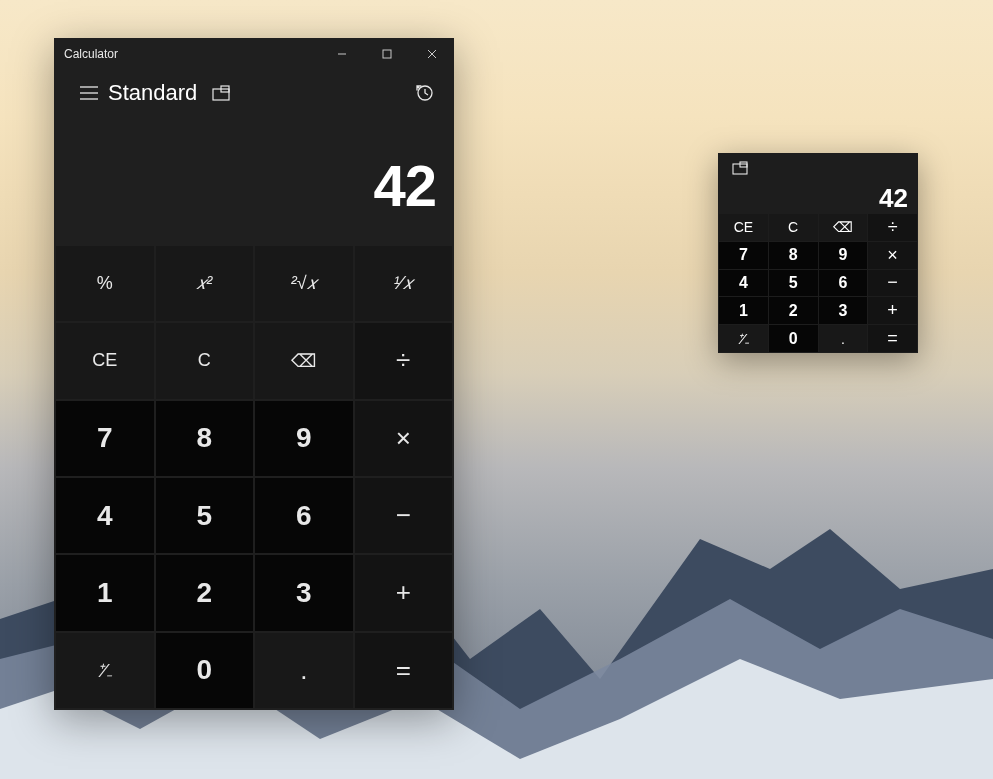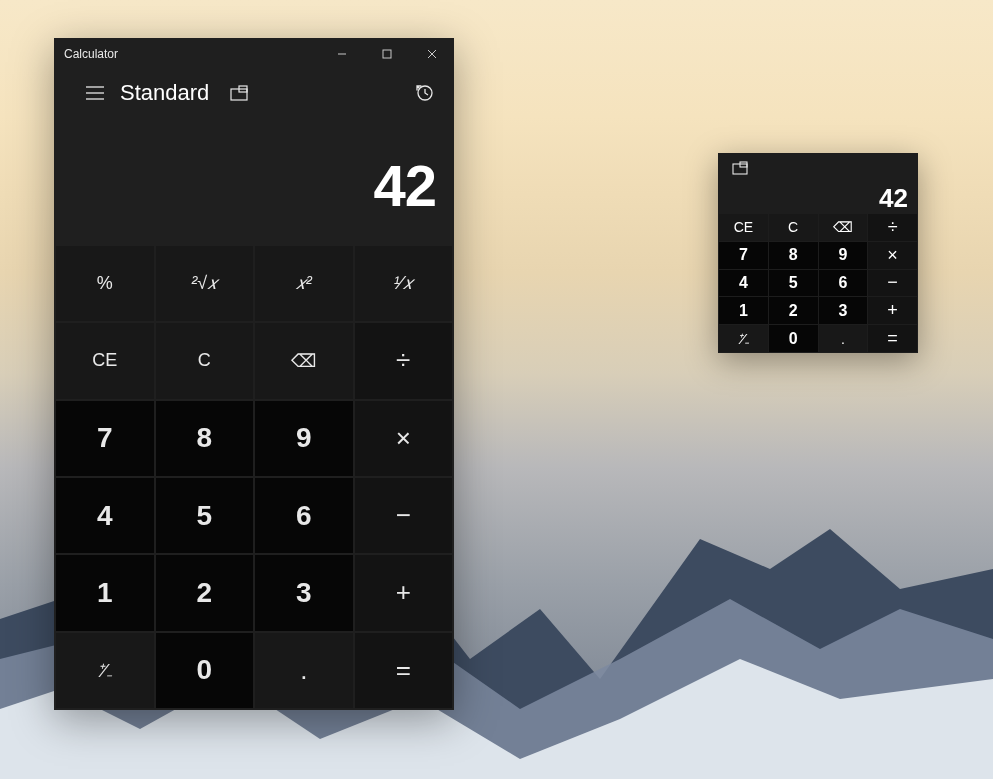--- a/index.html
+++ b/index.html
@@ -31,22 +31,22 @@
       padding-left: 10px; font-size: 12px; color: #e8e8e8; justify-content: space-between;
     }
     .titlebar .spacer { flex: 1; }
     .winbtn {
       width: 45px; height: 30px; display: flex; align-items: center;
       justify-content: center; cursor: pointer;
     }
     .winbtn svg { stroke: #c8c8c8; stroke-width: 1; fill: none; }
 
     .header {
-      height: 46px; display: flex; align-items: center; padding: 0 14px 0 30px;
-      gap: 14px;
+      height: 46px; display: flex; align-items: center; padding: 0 14px 0 24px;
+      gap: 8px;
     }
     .hamburger { width: 22px; height: 22px; display:flex; align-items:center; justify-content:center; cursor:pointer; }
     .hamburger svg { stroke: #e8e8e8; stroke-width: 1.3; }
     .mode { font-size: 22px; font-weight: 400; color: #fff; }
     .pipbtn, .histbtn {
       width: 32px; height: 32px; display:flex; align-items:center; justify-content:center;
       cursor: pointer;
     }
     .header .spacer { flex: 1; }
 
@@ -161,22 +161,22 @@
         <path d="M10 5 L10 9 L13 11"></path>
       </svg>
     </div>
   </div>
 
   <div class="display">42</div>
 
 
   <div class="grid">
     <div class="key func">%</div>
+    <div class="key func" style="font-style:italic">𝑥²</div>
     <div class="key func" style="font-style:italic">²√𝑥</div>
-    <div class="key func" style="font-style:italic">𝑥²</div>
     <div class="key func" style="font-style:italic">¹⁄𝑥</div>
 
     <div class="key func">CE</div>
     <div class="key func">C</div>
     <div class="key func">⌫</div>
     <div class="key op">÷</div>
 
     <div class="key num">7</div>
     <div class="key num">8</div>
     <div class="key num">9</div>

